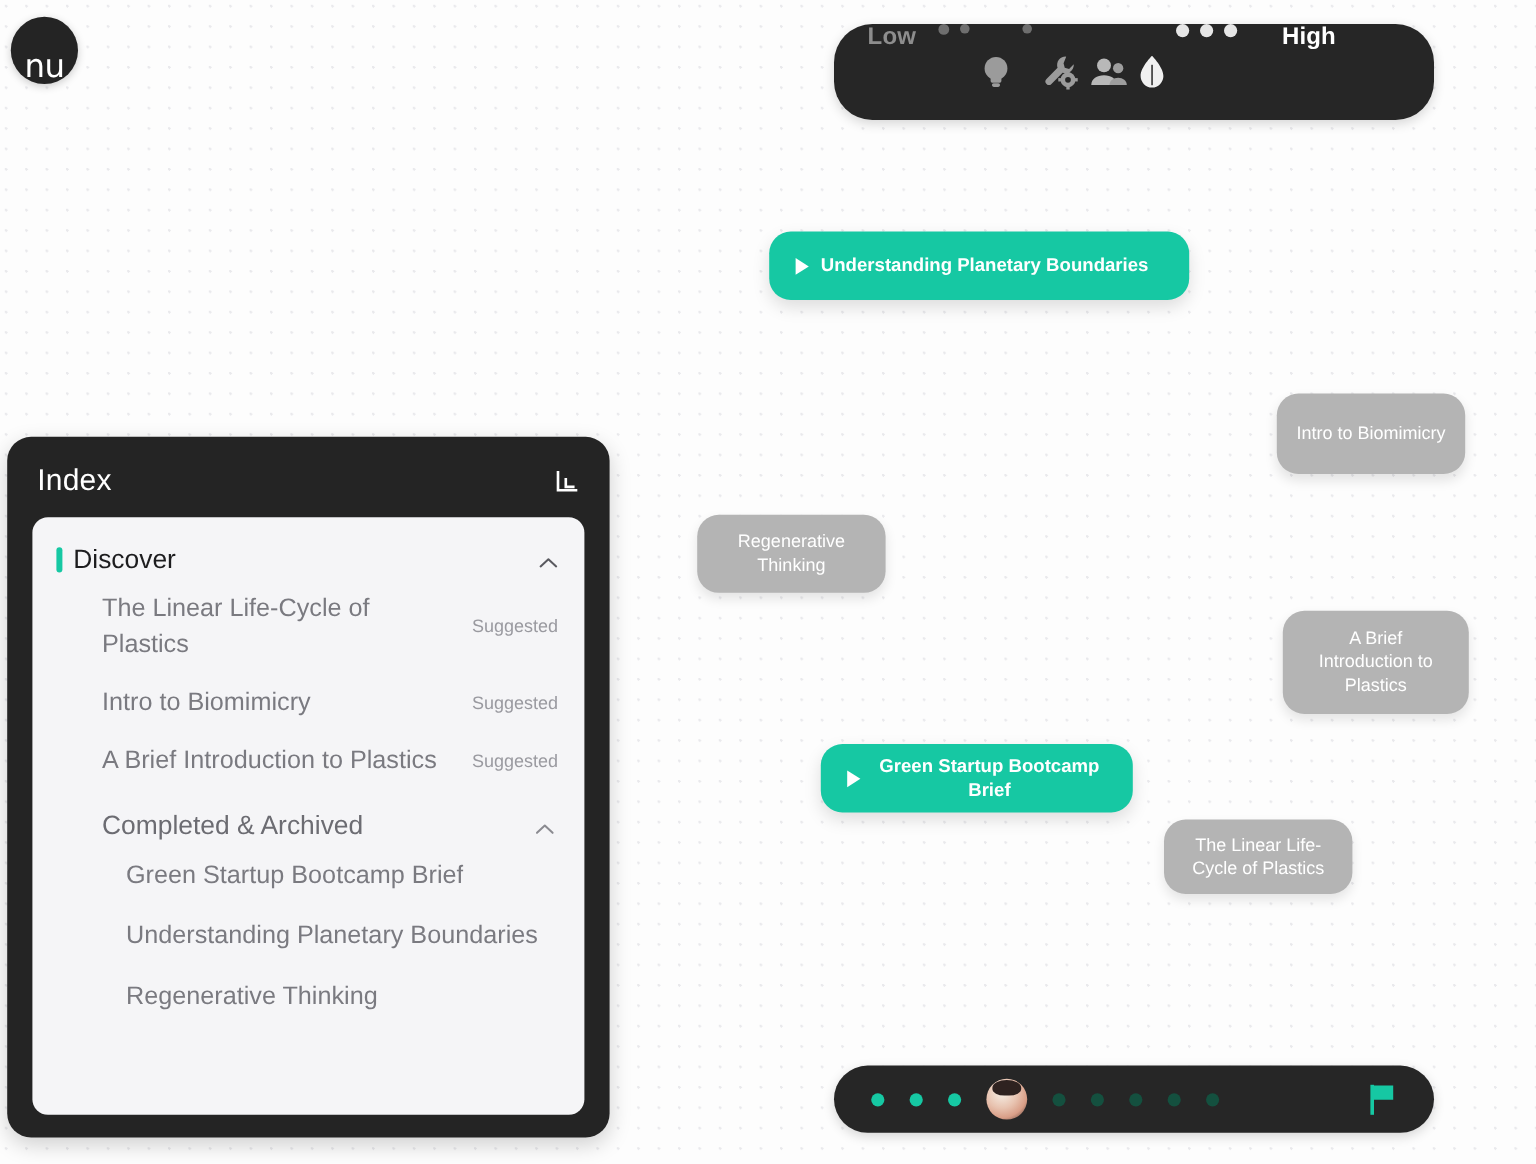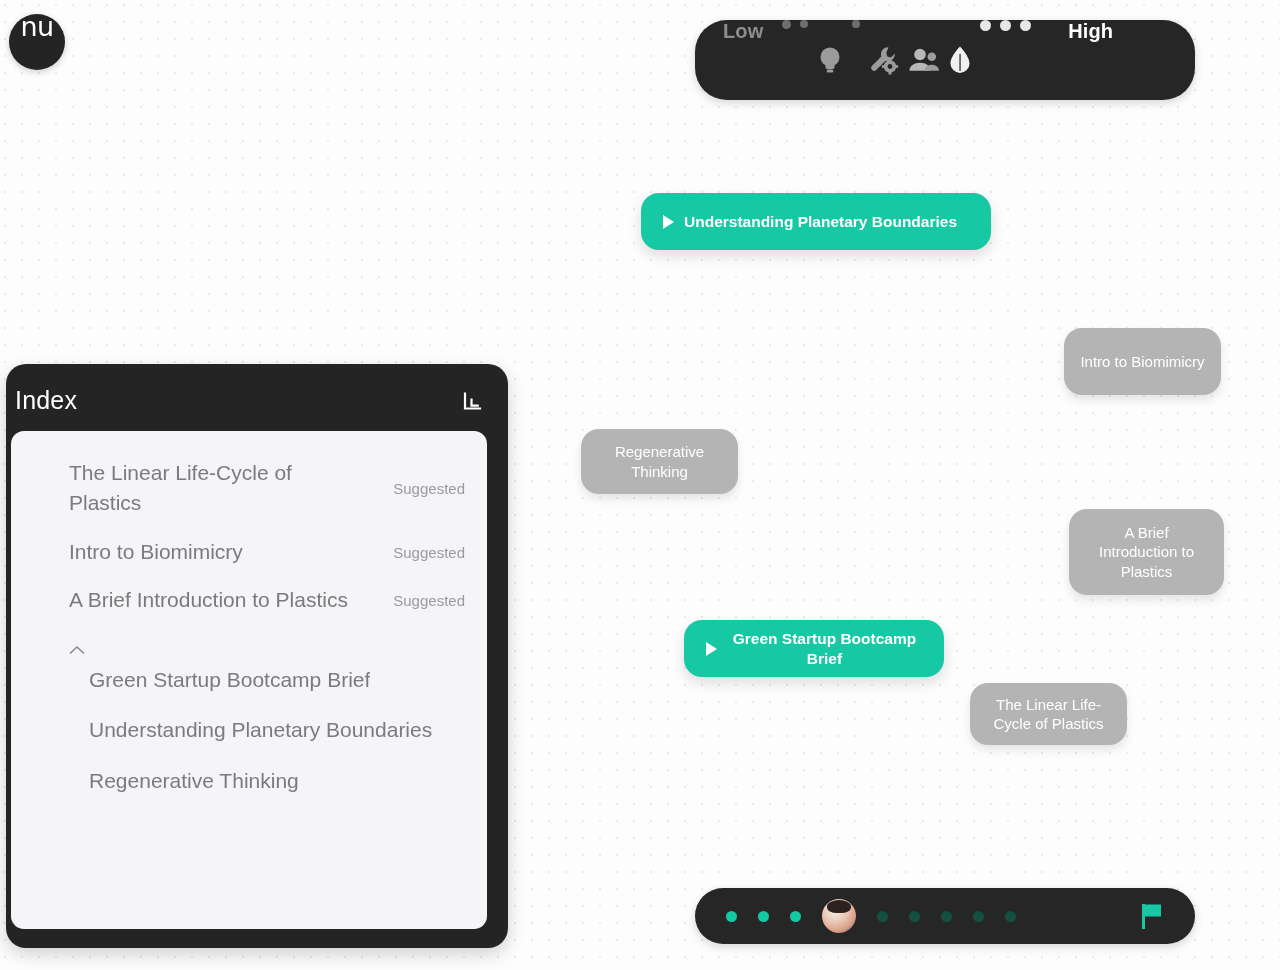--- a/index.html
+++ b/index.html
@@ -29,21 +29,21 @@
   
   .logo {
     position: absolute;
     left: 9px;
     top: 14px;
     width: 56px;
     height: 56px;
     border-radius: 50%;
     background: #242424;
     display: flex;
-    align-items: flex-start;
+    align-items: flex-end;
     justify-content: center;
     box-shadow: 0 2px 7px rgba(0,0,0,.20);
   }
   .logo-mark {
     color: #fff;
     font-size: 27px;
     line-height: 1;
     font-family: "DejaVu Sans", sans-serif;
     letter-spacing: -0.5px;
     transform: translateY(-1px);
@@ -132,21 +132,21 @@
 
   
   .index-panel {
     position: absolute;
     left: 6px;
     top: 364px;
     width: 502px;
     height: 584px;
     background: #242424;
     border-radius: 20px;
-    padding: 22px 21px 19px 5px;
+    padding: 22px 21px 19px 21px;
     box-shadow: 0 6px 18px rgba(0,0,0,.18);
     display: flex;
     flex-direction: column;
   }
   .index-head {
     display: flex;
     align-items: center;
     justify-content: space-between;
     padding: 0 2px 0 4px;
     margin-bottom: 16px;
@@ -367,37 +367,51 @@
       <span class="collapse-btn">
         <svg width="22" height="22" viewBox="0 0 22 22">
           <path d="M4 3.5 v15 h15" fill="none" stroke="#ffffff" stroke-width="2.2" stroke-linecap="square"></path>
           <path d="M10.5 9.5 v6.2 h6.2" fill="none" stroke="#ffffff" stroke-width="2.2" stroke-linecap="square"></path>
         </svg>
       </span>
     </div>
 
     <div class="index-body">
 
+      <div class="group-head">
+        <span class="g-left">
+          <span class="accent-bar"></span>
+          <span class="group-title">Discover</span>
+        </span>
+        <span class="chev">
+          <svg width="16" height="10" viewBox="0 0 16 10">
+            <path d="M1.5 8 L8 2 L14.5 8" fill="none" stroke="#5a5a60" stroke-width="1.7" stroke-linecap="round" stroke-linejoin="round"></path>
+          </svg>
+        </span>
+      </div>
 
       <div class="doc-row">
         <span class="doc-title">The Linear Life-Cycle of Plastics</span>
         <span class="doc-status">Suggested</span>
       </div>
 
       <div class="doc-row">
         <span class="doc-title">Intro to Biomimicry</span>
         <span class="doc-status">Suggested</span>
       </div>
 
       <div class="doc-row">
         <span class="doc-title">A Brief Introduction to Plastics</span>
         <span class="doc-status">Suggested</span>
       </div>
 
       <div class="group-head sub">
+        <span class="g-left">
+          <span class="group-title">Completed &amp; Archived</span>
+        </span>
         <span class="chev">
           <svg width="16" height="10" viewBox="0 0 16 10">
             <path d="M1.5 8 L8 2 L14.5 8" fill="none" stroke="#8b8b91" stroke-width="1.7" stroke-linecap="round" stroke-linejoin="round"></path>
           </svg>
         </span>
       </div>
 
       <div class="doc-row archived">
         <span class="doc-title">Green Startup Bootcamp Brief</span>
       </div>

